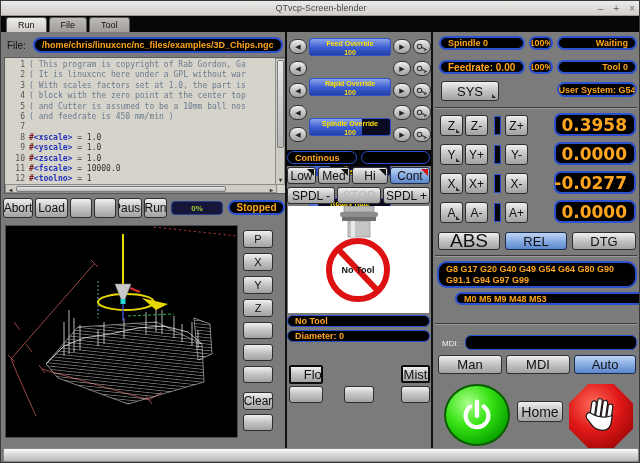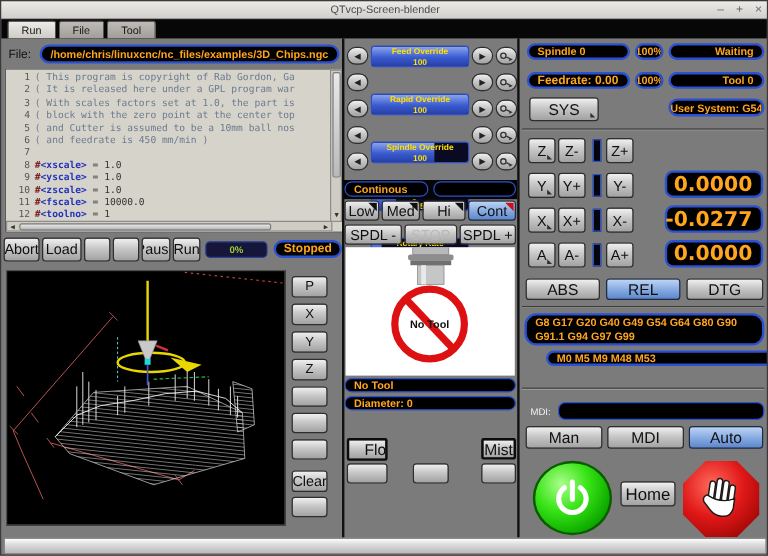--- a/index.html
+++ b/index.html
@@ -93,21 +93,21 @@
   </div>
 
   <div class="abs" style="left:6px;top:39px;font-size:10px;color:#111;">File:</div>
   <div class="abs pill" style="left:32px;top:36px;width:250px;height:16px;font-size:9px;font-weight:bold;">
     <span>/home/chris/linuxcnc/nc_files/examples/3D_Chips.ngc</span>
   </div>
 
   <div class="abs gcode" style="left:3px;top:56px;width:282px;height:137px;">
     <div style="padding-top:2px;">
         <div class="gline"><span class="lnum">1</span><span class="seg-cm">( This program is copyright of Rab Gordon, Ga</span></div>
-        <div class="gline"><span class="lnum">2</span><span class="seg-cm">( It is released here under a GPL program war</span></div>
+        <div class="gline"><span class="lnum">2</span><span class="seg-cm">( It is linuxcnc here under a GPL without war</span></div>
         <div class="gline"><span class="lnum">3</span><span class="seg-cm">( With scales factors set at 1.0, the part is</span></div>
         <div class="gline"><span class="lnum">4</span><span class="seg-cm">( block with the zero point at the center top</span></div>
         <div class="gline"><span class="lnum">5</span><span class="seg-cm">( and Cutter is assumed to be a 10mm ball nos</span></div>
         <div class="gline"><span class="lnum">6</span><span class="seg-cm">( and feedrate is 450 mm/min )</span></div>
         <div class="gline"><span class="lnum">7</span></div>
         <div class="gline"><span class="lnum">8</span><span class="seg-hs">#</span><span class="seg-vr">&lt;xscale&gt;</span><span class="seg-pl"> = 1.0</span></div>
         <div class="gline"><span class="lnum">9</span><span class="seg-hs">#</span><span class="seg-vr">&lt;yscale&gt;</span><span class="seg-pl"> = 1.0</span></div>
         <div class="gline"><span class="lnum">10</span><span class="seg-hs">#</span><span class="seg-vr">&lt;zscale&gt;</span><span class="seg-pl"> = 1.0</span></div>
         <div class="gline"><span class="lnum">11</span><span class="seg-hs">#</span><span class="seg-vr">&lt;fscale&gt;</span><span class="seg-pl"> = 10000.0</span></div>
         <div class="gline"><span class="lnum">12</span><span class="seg-hs">#</span><span class="seg-vr">&lt;toolno&gt;</span><span class="seg-pl"> = 1</span></div>
@@ -396,20 +396,23 @@
   <div class="abs btn menuarrow" style="left:439px;top:114px;width:23px;height:21px;font-size:12px;">
       <span>Z</span>
     </div>
   <div class="abs btn" style="left:464px;top:114px;width:23px;height:21px;font-size:12px;">
       <span>Z-</span>
     </div>
   <div class="abs led" style="left:493px;top:115px;width:7px;height:19px;"></div>
   <div class="abs btn" style="left:504px;top:114px;width:23px;height:21px;font-size:12px;">
       <span>Z+</span>
     </div>
+  <div class="abs dro" style="left:553px;top:112px;width:82px;height:23px;">
+      <span>0.3958</span>
+    </div>
 
   <div class="abs btn menuarrow" style="left:439px;top:143px;width:23px;height:21px;font-size:12px;">
       <span>Y</span>
     </div>
   <div class="abs btn" style="left:464px;top:143px;width:23px;height:21px;font-size:12px;">
       <span>Y+</span>
     </div>
   <div class="abs led" style="left:493px;top:144px;width:7px;height:19px;"></div>
   <div class="abs btn" style="left:504px;top:143px;width:23px;height:21px;font-size:12px;">
       <span>Y-</span>
@@ -439,21 +442,21 @@
       <span>A-</span>
     </div>
   <div class="abs led" style="left:493px;top:202px;width:7px;height:19px;"></div>
   <div class="abs btn" style="left:504px;top:201px;width:23px;height:21px;font-size:12px;">
       <span>A+</span>
     </div>
   <div class="abs dro" style="left:553px;top:199px;width:82px;height:23px;">
       <span>0.0000</span>
     </div>
 
-  <div class="abs btn" style="left:437px;top:231px;width:62px;height:18px;font-size:13px;">
+  <div class="abs btn" style="left:437px;top:231px;width:62px;height:18px;font-size:19px;">
       <span>ABS</span>
     </div>
   <div class="abs btn blue" style="left:504px;top:231px;width:62px;height:18px;font-size:13px;">
       <span>REL</span>
     </div>
   <div class="abs btn" style="left:571px;top:231px;width:64px;height:18px;font-size:13px;">
       <span>DTG</span>
     </div>
 
   <div class="abs sep" style="left:434px;top:254px;width:202px;"></div>

